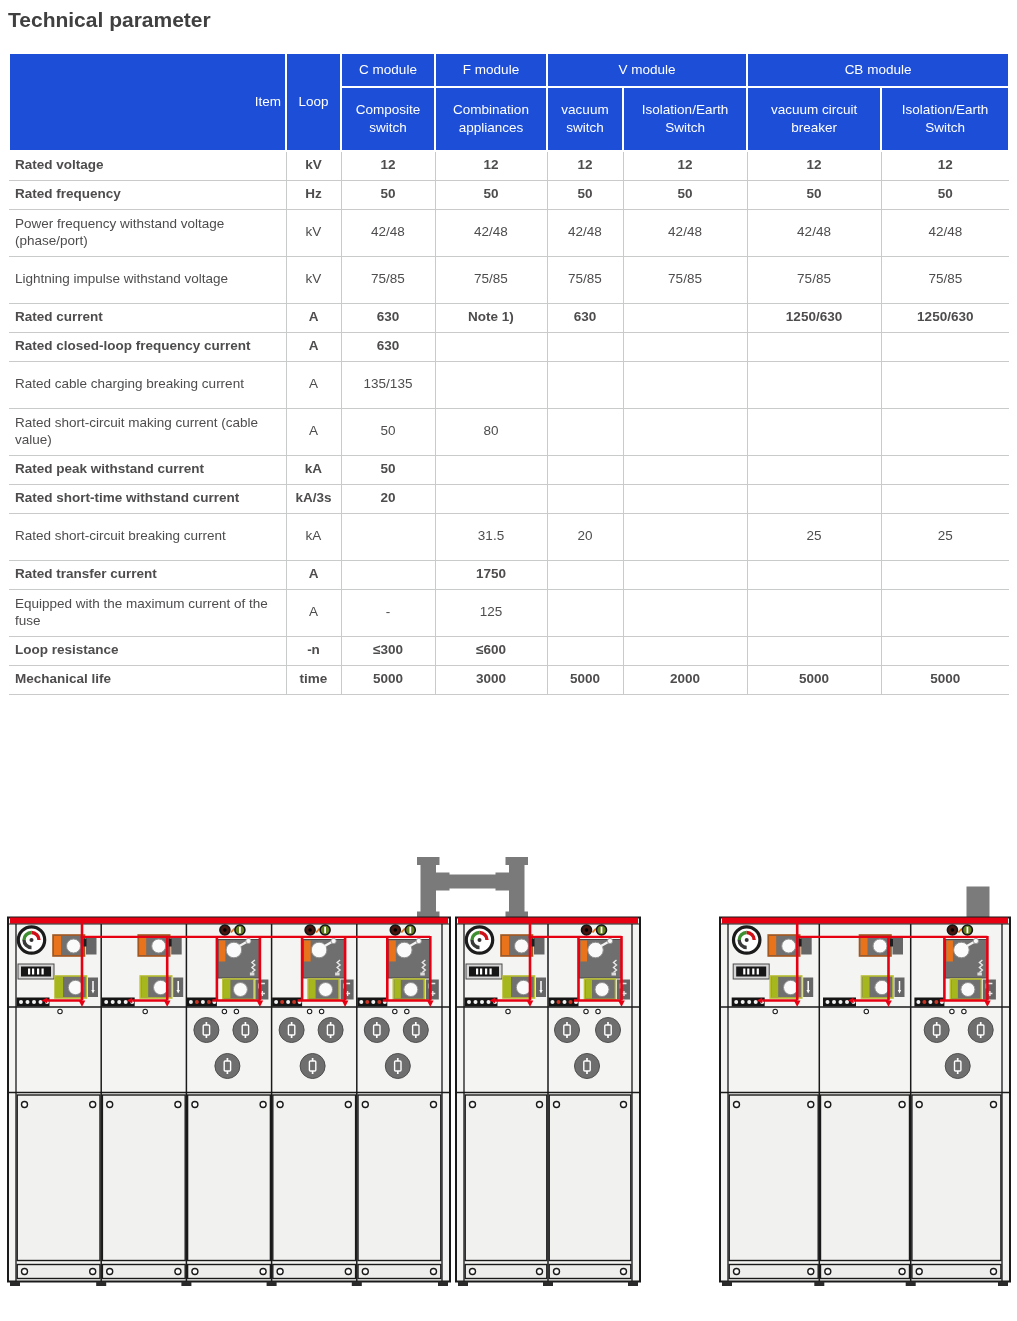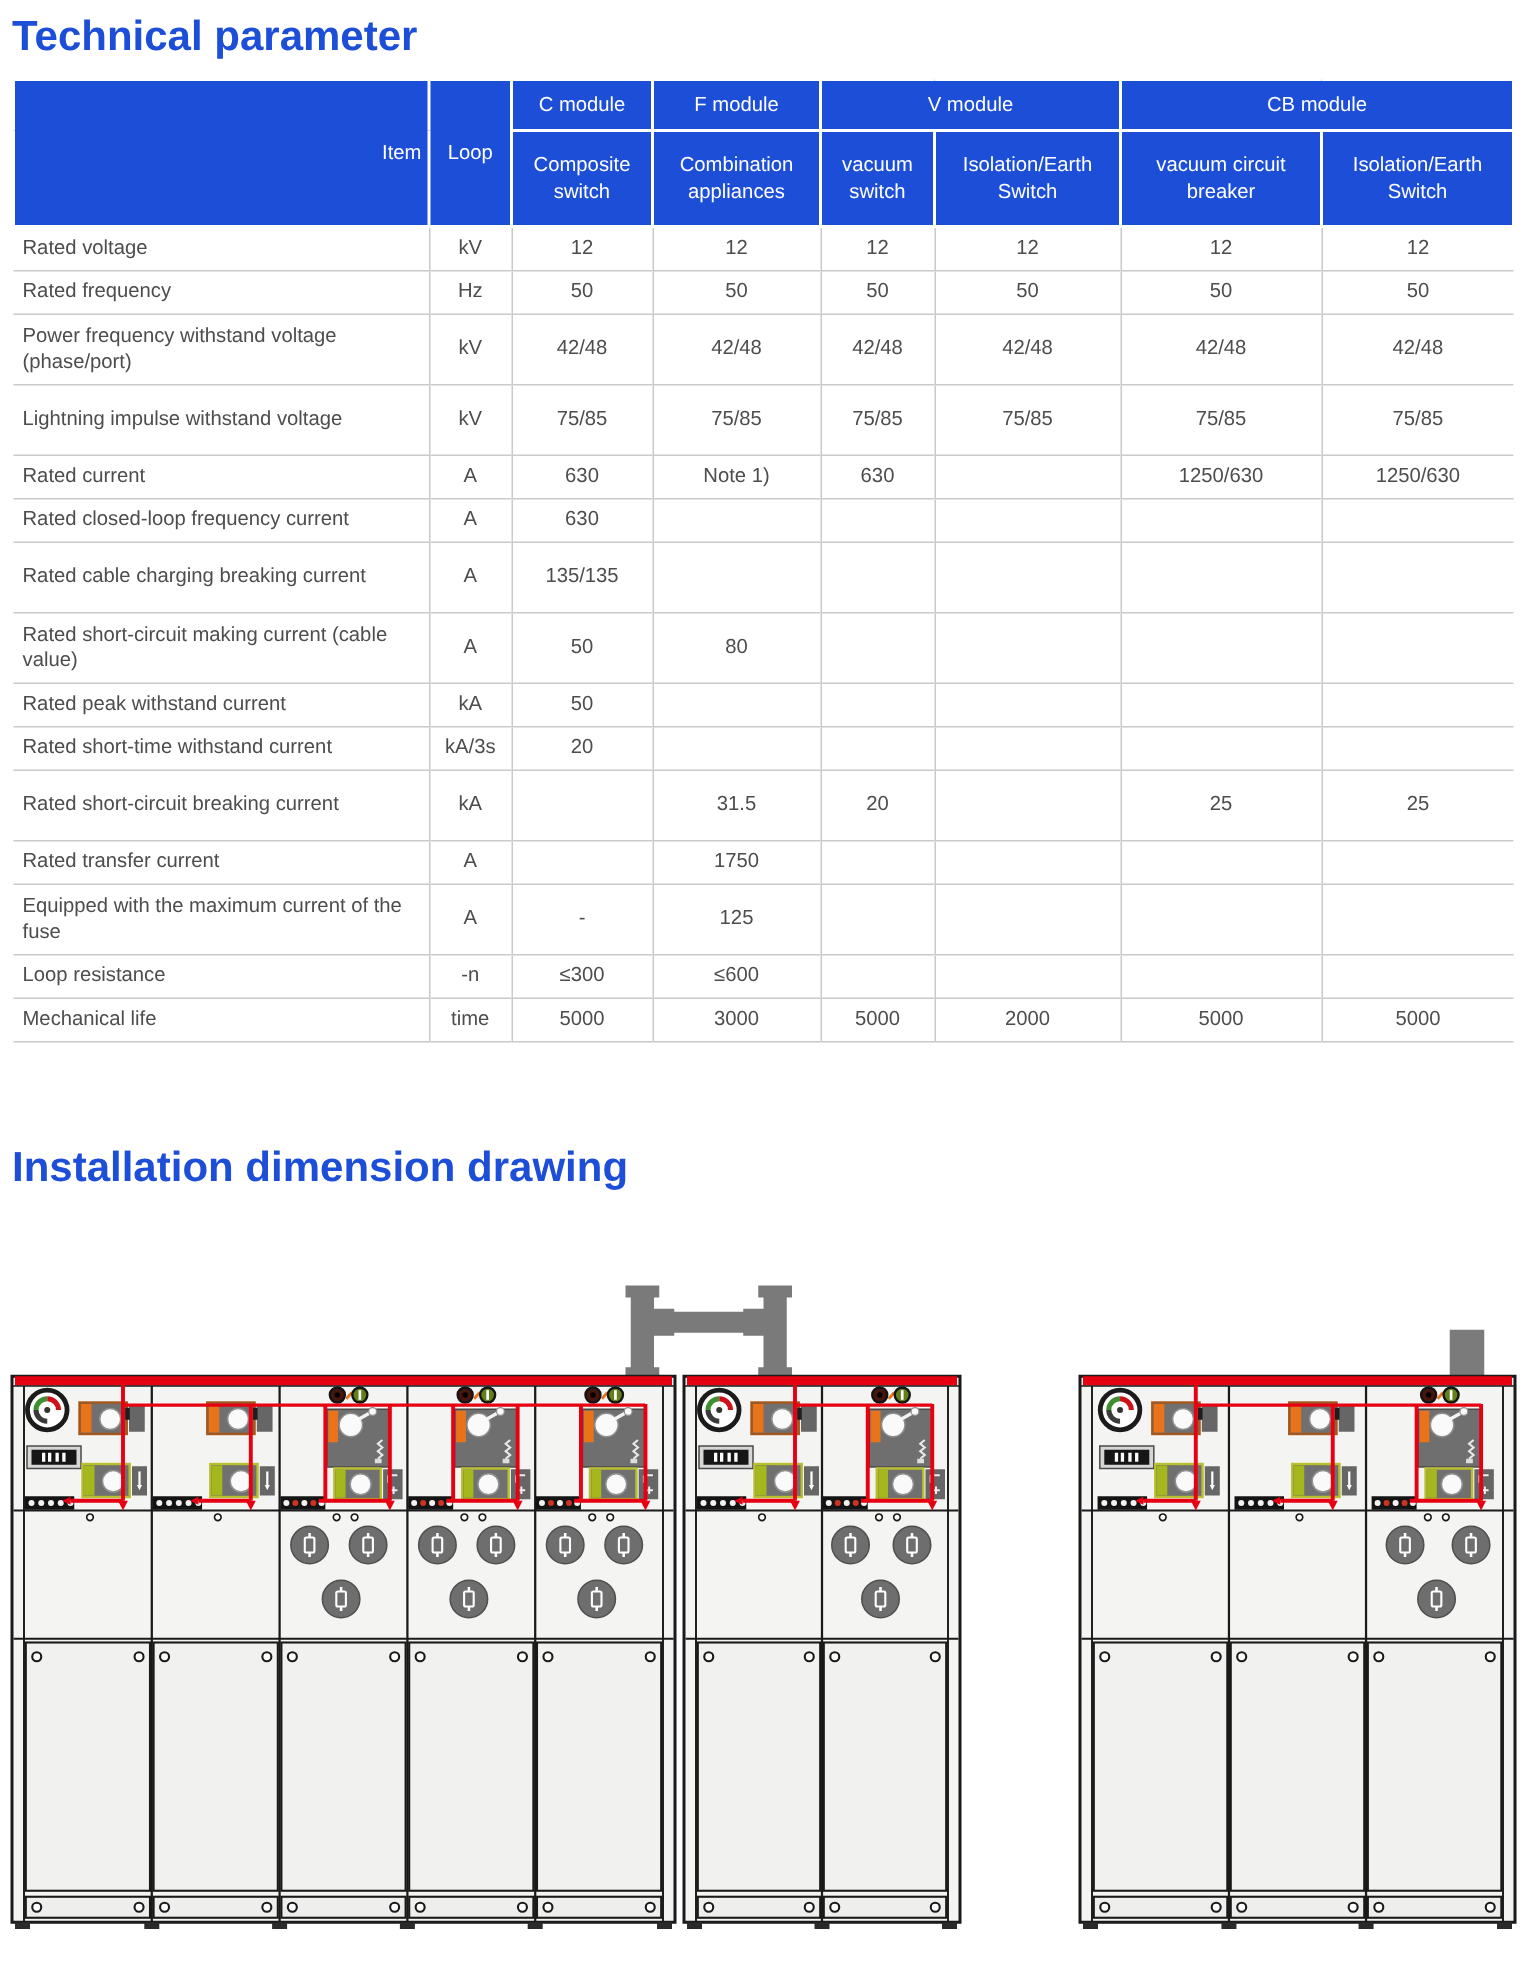--- a/index.html
+++ b/index.html
@@ -1,29 +1,29 @@
 <!DOCTYPE html>
 <html><head>
 <meta charset="utf-8">
 <style>
   html,body{margin:0;padding:0;background:#ffffff;}
   .page{position:relative;width:1017px;height:1321px;background:#fff;font-family:"Liberation Sans",sans-serif;overflow:hidden;}
-  .sec-title{position:absolute;left:8px;font-weight:bold;font-size:28px;color:#1d4ed8;letter-spacing:0;}
+  .sec-title{position:absolute;left:8px;font-weight:bold;font-size:21px;color:#404040;letter-spacing:0;}
   #title1{top:8px;}
   #title2{top:762px;}
 
   table.tech{position:absolute;left:8px;top:52px;width:1000px;border-collapse:collapse;table-layout:fixed;border-bottom:1px solid #c9caca;}
   table.tech th{background:#1d4ed8;color:#ffffff;font-weight:normal;font-size:13.5px;line-height:1.3;border:2px solid #ffffff;padding:2px 4px;text-align:center;}
   table.tech tr.gh th{height:28px;}
   table.tech tr.sh th{height:58px;}
   table.tech th.item-h{text-align:right;padding-left:8px;}
   table.tech td{font-size:13.5px;color:#4e4c4c;text-align:center;border-top:1px solid #c9caca;padding:2px 5px;line-height:1.25;background:#fff;}
   table.tech td:not(:first-child){border-left:1px solid #c9caca;}
   table.tech td.item{text-align:left;padding-left:6px;}
-  table.tech tr.r{height:29px;}
+  table.tech tr.r{height:29px;font-weight:bold;}
   table.tech tr.tall{height:47px;}
   .drawing{position:absolute;left:0;top:855px;}
 </style>
 </head>
 <body>
 
 <div class="page">
 
   <div class="sec-title" id="title1">Technical parameter</div>
 
@@ -201,21 +201,20 @@
           <td>5000</td>
           <td>3000</td>
           <td>5000</td>
           <td>2000</td>
           <td>5000</td>
           <td>5000</td>
         </tr>
   </tbody>
     </table>
 
-  <div class="sec-title" id="title2">Installation dimension drawing</div>
 
   <svg class="drawing" width="1017" height="450" viewBox="0 855 1017 450">
     <defs>
       <g id="sym-screw">
           <circle r="3" fill="#ffffff" stroke="#1a1a1a" stroke-width="1.4"></circle>
         </g>
       <g id="sym-screw-sm">
           <circle r="2.2" fill="#ffffff" stroke="#1a1a1a" stroke-width="1.1"></circle>
         </g>
       <g id="sym-bushing">

